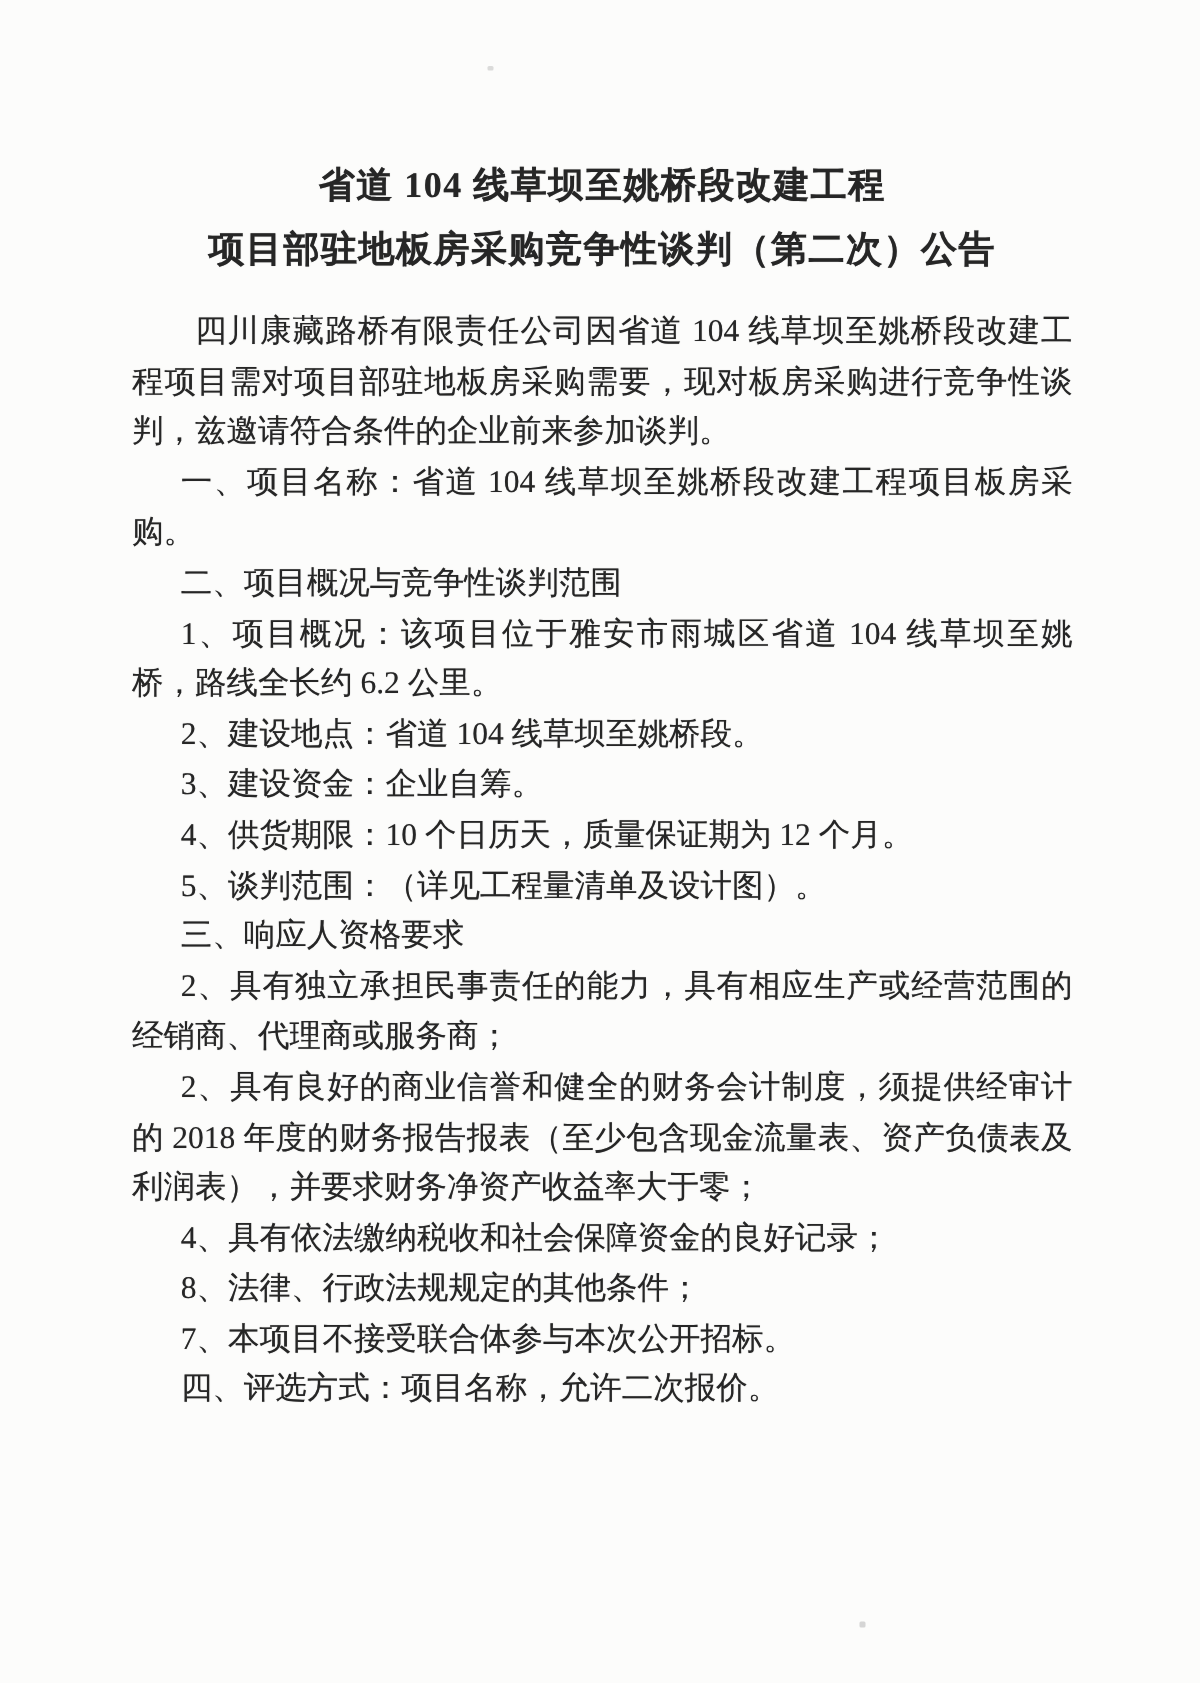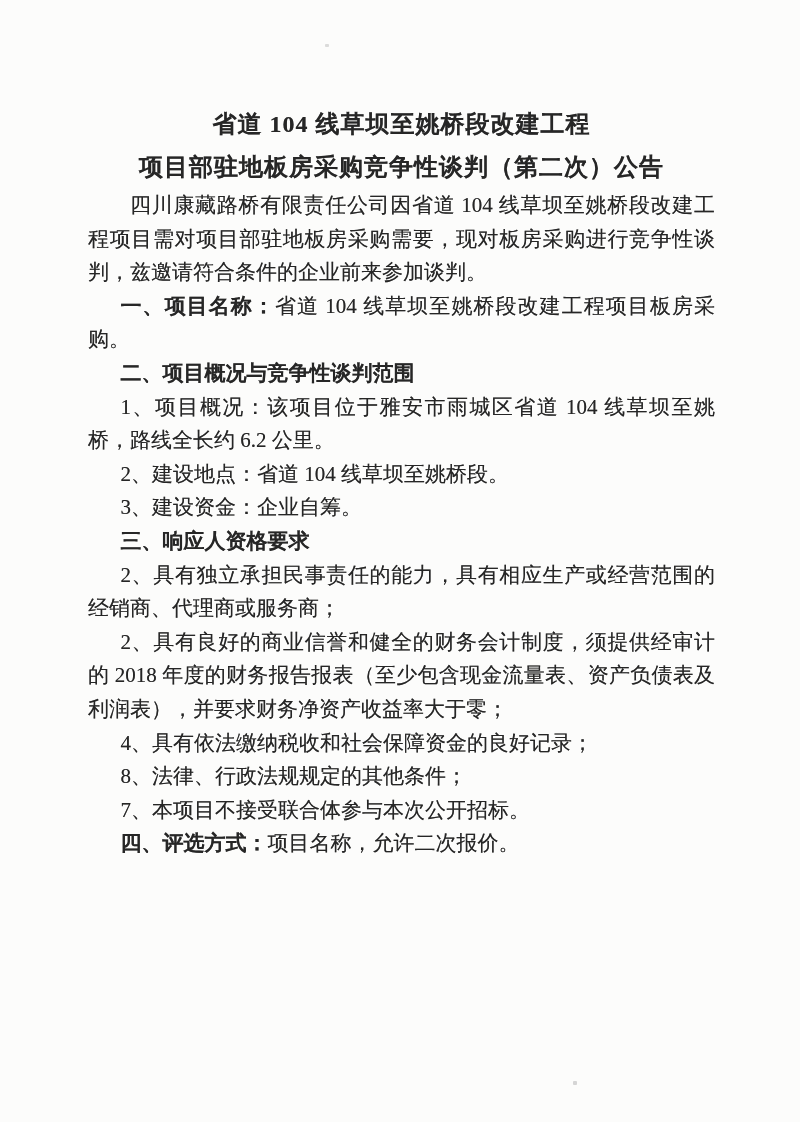--- a/index.html
+++ b/index.html
@@ -22,35 +22,36 @@
   }
   .title {
     margin: 0;
     text-align: center;
     font-size: 24px;
     font-weight: bold;
     line-height: 43px;
     letter-spacing: 1px;
   }
   .body-text {
+    margin-top: 15px;
     font-size: 21px;
     line-height: 33.6px;
     text-align: justify;
   }
   .body-text p {
     margin: 0;
   }
   .intro {
     text-indent: 2em;
   }
   .head, .item {
     text-indent: 1.55em;
   }
   .head .label {
-    font-weight: bold;
+    font-weight: normal;
   }
   .speck {
     position: absolute;
     background: #c0c0c0;
     border-radius: 1px;
   }
   .speck-top {
     left: 325px;
     top: 44px;
     width: 4px;
@@ -79,20 +80,22 @@
 
     <p class="intro">四川康藏路桥有限责任公司因省道 104 线草坝至姚桥段改建工程项目需对项目部驻地板房采购需要，现对板房采购进行竞争性谈判，兹邀请符合条件的企业前来参加谈判。</p>
 
     <p class="head"><span class="label">一、项目名称：</span><span>省道 104 线草坝至姚桥段改建工程项目板房采购。</span></p>
 
     <p class="head"><span class="label">二、项目概况与竞争性谈判范围</span></p>
 
     <p class="item">1、项目概况：该项目位于雅安市雨城区省道 104 线草坝至姚桥，路线全长约 6.2 公里。</p>
     <p class="item">2、建设地点：省道 104 线草坝至姚桥段。</p>
     <p class="item">3、建设资金：企业自筹。</p>
+    <p class="item">4、供货期限：10 个日历天，质量保证期为 12 个月。</p>
+    <p class="item">5、谈判范围：（详见工程量清单及设计图）。</p>
 
     <p class="head"><span class="label">三、响应人资格要求</span></p>
 
     <p class="item">2、具有独立承担民事责任的能力，具有相应生产或经营范围的经销商、代理商或服务商；</p>
     <p class="item">2、具有良好的商业信誉和健全的财务会计制度，须提供经审计的 2018 年度的财务报告报表（至少包含现金流量表、资产负债表及利润表），并要求财务净资产收益率大于零；</p>
     <p class="item">4、具有依法缴纳税收和社会保障资金的良好记录；</p>
     <p class="item">8、法律、行政法规规定的其他条件；</p>
     <p class="item">7、本项目不接受联合体参与本次公开招标。</p>
 
     <p class="head"><span class="label">四、评选方式：</span><span>项目名称，允许二次报价。</span></p>

